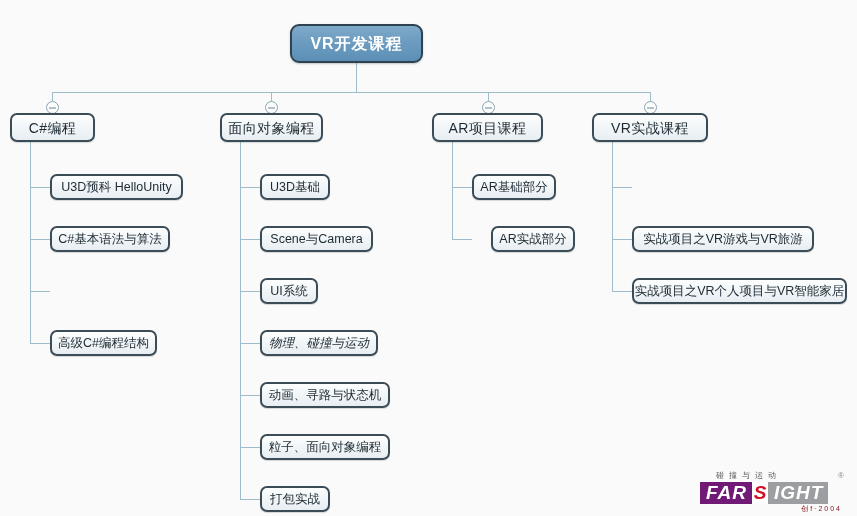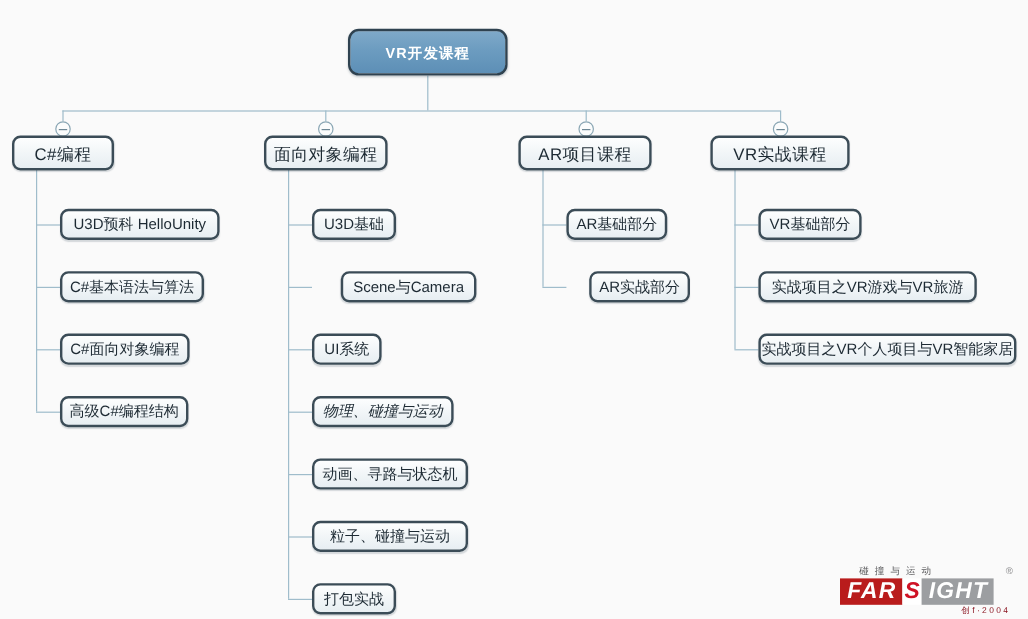--- a/index.html
+++ b/index.html
@@ -122,21 +122,21 @@
   #logo .blk {
     display: flex;
     align-items: center;
     font-weight: bold;
     font-style: italic;
     font-size: 19px;
     letter-spacing: 1px;
     color: #ffffff;
     padding: 0 5px 0 6px;
   }
-  #logo .blk.red { background: #b91c1c; }
+  #logo .blk.red { background: #701a75; }
   #logo .blk.gray { background: #9c9ea1; }
   #logo .sletter {
     width: 16px;
     display: flex;
     align-items: center;
     justify-content: center;
     font-weight: bold;
     font-style: italic;
     font-size: 19px;
     color: #cf1225;
@@ -193,21 +193,21 @@
   <div class="line v" style="left:612px; top:141px; height:150px;"></div>
   <div class="line h" style="left:612px; top:187px; width:20px;"></div>
   <div class="line h" style="left:612px; top:239px; width:20px;"></div>
   <div class="line h" style="left:612px; top:291px; width:20px;"></div>
 
   <div class="toggle" style="left:46px; top:101px;"></div>
   <div class="toggle" style="left:265px; top:101px;"></div>
   <div class="toggle" style="left:482px; top:101px;"></div>
   <div class="toggle" style="left:644px; top:101px;"></div>
 
-  <div class="node root" style="left:290px; top:24px; width:133px; height:39px; font-size:12px;">
+  <div class="node root" style="left:290px; top:24px; width:133px; height:39px; font-size:16px;">
     <span class="label">VR开发课程</span>
   </div>
 
   <div class="node level2" style="left:10px; top:113px; width:85px; height:29px;">
     <span class="label">C#编程</span>
   </div>
 
   <div class="node level2" style="left:220px; top:113px; width:103px; height:29px;">
     <span class="label">面向对象编程</span>
   </div>
@@ -219,59 +219,53 @@
   <div class="node level2" style="left:592px; top:113px; width:116px; height:29px;">
     <span class="label">VR实战课程</span>
   </div>
 
   <div class="node leaf" style="left:50px; top:174px; width:133px; height:26px;">
     <span class="label">U3D预科 HelloUnity</span>
   </div>
   <div class="node leaf" style="left:50px; top:226px; width:120px; height:26px;">
     <span class="label">C#基本语法与算法</span>
   </div>
-  <div class="node leaf" style="left:50px; top:278px; width:108px; height:26px;">
-    <span class="label">C#面向对象编程</span>
-  </div>
   <div class="node leaf" style="left:50px; top:330px; width:107px; height:26px;">
     <span class="label">高级C#编程结构</span>
   </div>
 
   <div class="node leaf" style="left:260px; top:174px; width:70px; height:26px;">
     <span class="label">U3D基础</span>
   </div>
-  <div class="node leaf" style="left:260px; top:226px; width:113px; height:26px;margin-left:24px;">
+  <div class="node leaf" style="left:260px; top:226px; width:113px; height:26px;">
     <span class="label">Scene与Camera</span>
   </div>
   <div class="node leaf" style="left:260px; top:278px; width:58px; height:26px;">
     <span class="label">UI系统</span>
   </div>
   <div class="node leaf" style="left:260px; top:330px; width:118px; height:26px;font-style:italic;">
     <span class="label">物理、碰撞与运动</span>
   </div>
   <div class="node leaf" style="left:260px; top:382px; width:130px; height:26px;">
     <span class="label">动画、寻路与状态机</span>
   </div>
   <div class="node leaf" style="left:260px; top:434px; width:130px; height:26px;">
-    <span class="label">粒子、碰撞与运动</span>
+    <span class="label">粒子、面向对象编程</span>
   </div>
   <div class="node leaf" style="left:260px; top:486px; width:70px; height:26px;">
     <span class="label">打包实战</span>
   </div>
 
   <div class="node leaf" style="left:472px; top:174px; width:84px; height:26px;">
     <span class="label">AR基础部分</span>
   </div>
   <div class="node leaf" style="left:472px; top:226px; width:84px; height:26px;margin-left:19px;">
     <span class="label">AR实战部分</span>
   </div>
 
-  <div class="node leaf" style="left:632px; top:174px; width:86px; height:26px;">
-    <span class="label">VR基础部分</span>
-  </div>
   <div class="node leaf" style="left:632px; top:226px; width:182px; height:26px;">
     <span class="label">实战项目之VR游戏与VR旅游</span>
   </div>
   <div class="node leaf" style="left:632px; top:278px; width:215px; height:26px;">
     <span class="label">实战项目之VR个人项目与VR智能家居</span>
   </div>
 
   <div id="logo" style="left:700px; top:470px;">
     <div class="cn">碰撞与运动</div>
     <div class="reg">®</div>

